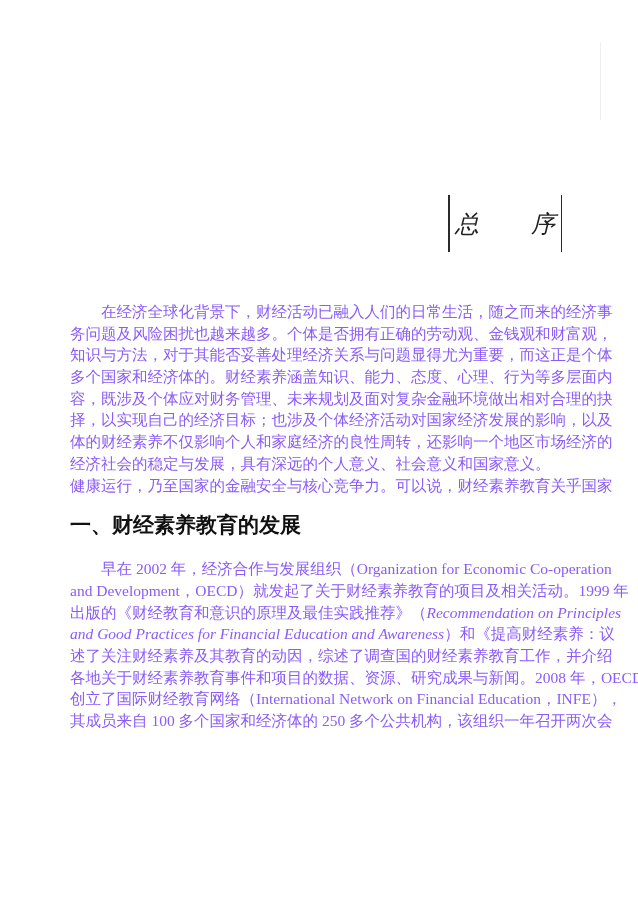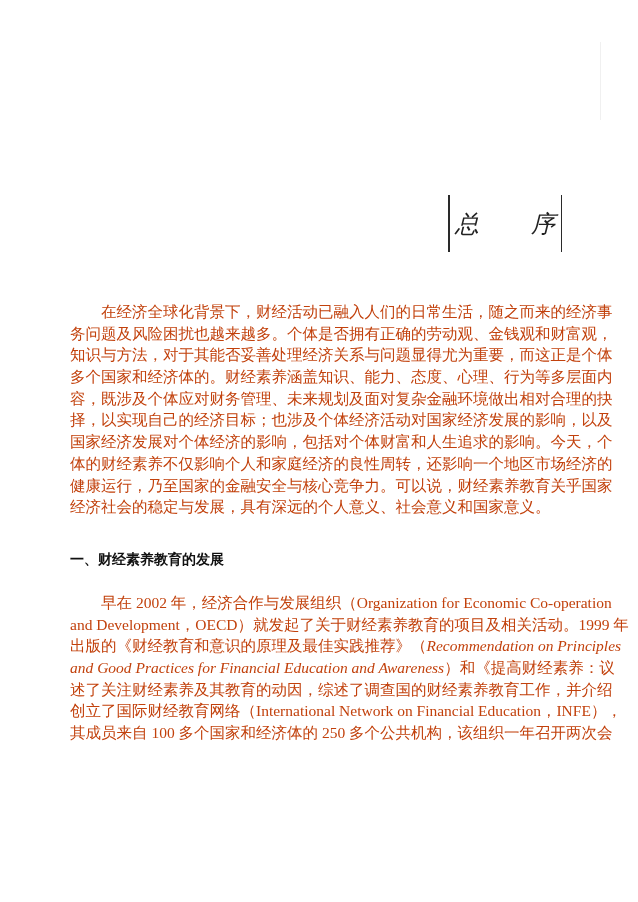--- a/index.html
+++ b/index.html
@@ -65,34 +65,34 @@
   }
   .para { margin: 0; padding: 0; }
   .line {
     font-size: 15.5px;
     line-height: 21.7px;
     height: 21.7px;
     white-space: nowrap;        
     text-align: justify;
     text-align-last: justify;
     letter-spacing: 0;
-    color: #c2410c;
+    color: #8b5cf6;
   }
   .line.indent { text-indent: 2em; }
   .line.short  { text-align-last: left; }
   .line .em {
     font-style: italic;
     font-family: Liberation Serif, serif;
   }
   .heading {
-    margin-top: 30px;
+    margin-top: 18px;
     margin-bottom: 22px;
     font-family: "Liberation Sans", "DejaVu Sans", sans-serif;
     font-weight: 700;
-    font-size: 14px;
+    font-size: 21px;
     line-height: 22px;
     color: #111111;
   }
 </style>
 </head>
 <body>
 
 <div class="page">
 
   <div class="scan-artifact"></div>
@@ -105,30 +105,30 @@
   </div>
 
   <div class="content">
     <div class="para">
         <div class="line indent"><span>在经济全球化背景下，财经活动已融入人们的日常生活，随之而来的经济事</span></div>
         <div class="line"><span>务问题及风险困扰也越来越多。个体是否拥有正确的劳动观、金钱观和财富观，</span></div>
         <div class="line"><span>知识与方法，对于其能否妥善处理经济关系与问题显得尤为重要，而这正是个体</span></div>
         <div class="line"><span>多个国家和经济体的。财经素养涵盖知识、能力、态度、心理、行为等多层面内</span></div>
         <div class="line"><span>容，既涉及个体应对财务管理、未来规划及面对复杂金融环境做出相对合理的抉</span></div>
         <div class="line"><span>择，以实现自己的经济目标；也涉及个体经济活动对国家经济发展的影响，以及</span></div>
-        <div class="line"><span>国家经济发展对个体经济的影响，包括对个体财富和人生追求的影响。今天，个</span></div>
         <div class="line"><span>体的财经素养不仅影响个人和家庭经济的良性周转，还影响一个地区市场经济的</span></div>
+        <div class="line short"><span>经济社会的稳定与发展，具有深远的个人意义、社会意义和国家意义。</span></div>
         <div class="line"><span>健康运行，乃至国家的金融安全与核心竞争力。可以说，财经素养教育关乎国家</span></div>
-        <div class="line short"><span>经济社会的稳定与发展，具有深远的个人意义、社会意义和国家意义。</span></div>
       </div>
     <div class="heading">一、财经素养教育的发展</div>
     <div class="para">
         <div class="line indent"><span>早在 2002 年，经济合作与发展组织（Organization for Economic Co-operation</span></div>
         <div class="line"><span>and Development，OECD）就发起了关于财经素养教育的项目及相关活动。1999 年</span></div>
         <div class="line"><span>出版的《财经教育和意识的原理及最佳实践推荐》（</span><span class="em">Recommendation on Principles</span></div>
         <div class="line"><span class="em">and Good Practices for Financial Education and Awareness</span><span>）和《提高财经素养：议</span></div>
         <div class="line"><span>述了关注财经素养及其教育的动因，综述了调查国的财经素养教育工作，并介绍</span></div>
+        <div class="line"><span>各地关于财经素养教育事件和项目的数据、资源、研究成果与新闻。2008 年，OECD</span></div>
         <div class="line"><span>创立了国际财经教育网络（International Network on Financial Education，INFE），</span></div>
         <div class="line"><span>其成员来自 100 多个国家和经济体的 250 多个公共机构，该组织一年召开两次会</span></div>
       </div>
   </div>
 
 </div>
 
 </body></html>

